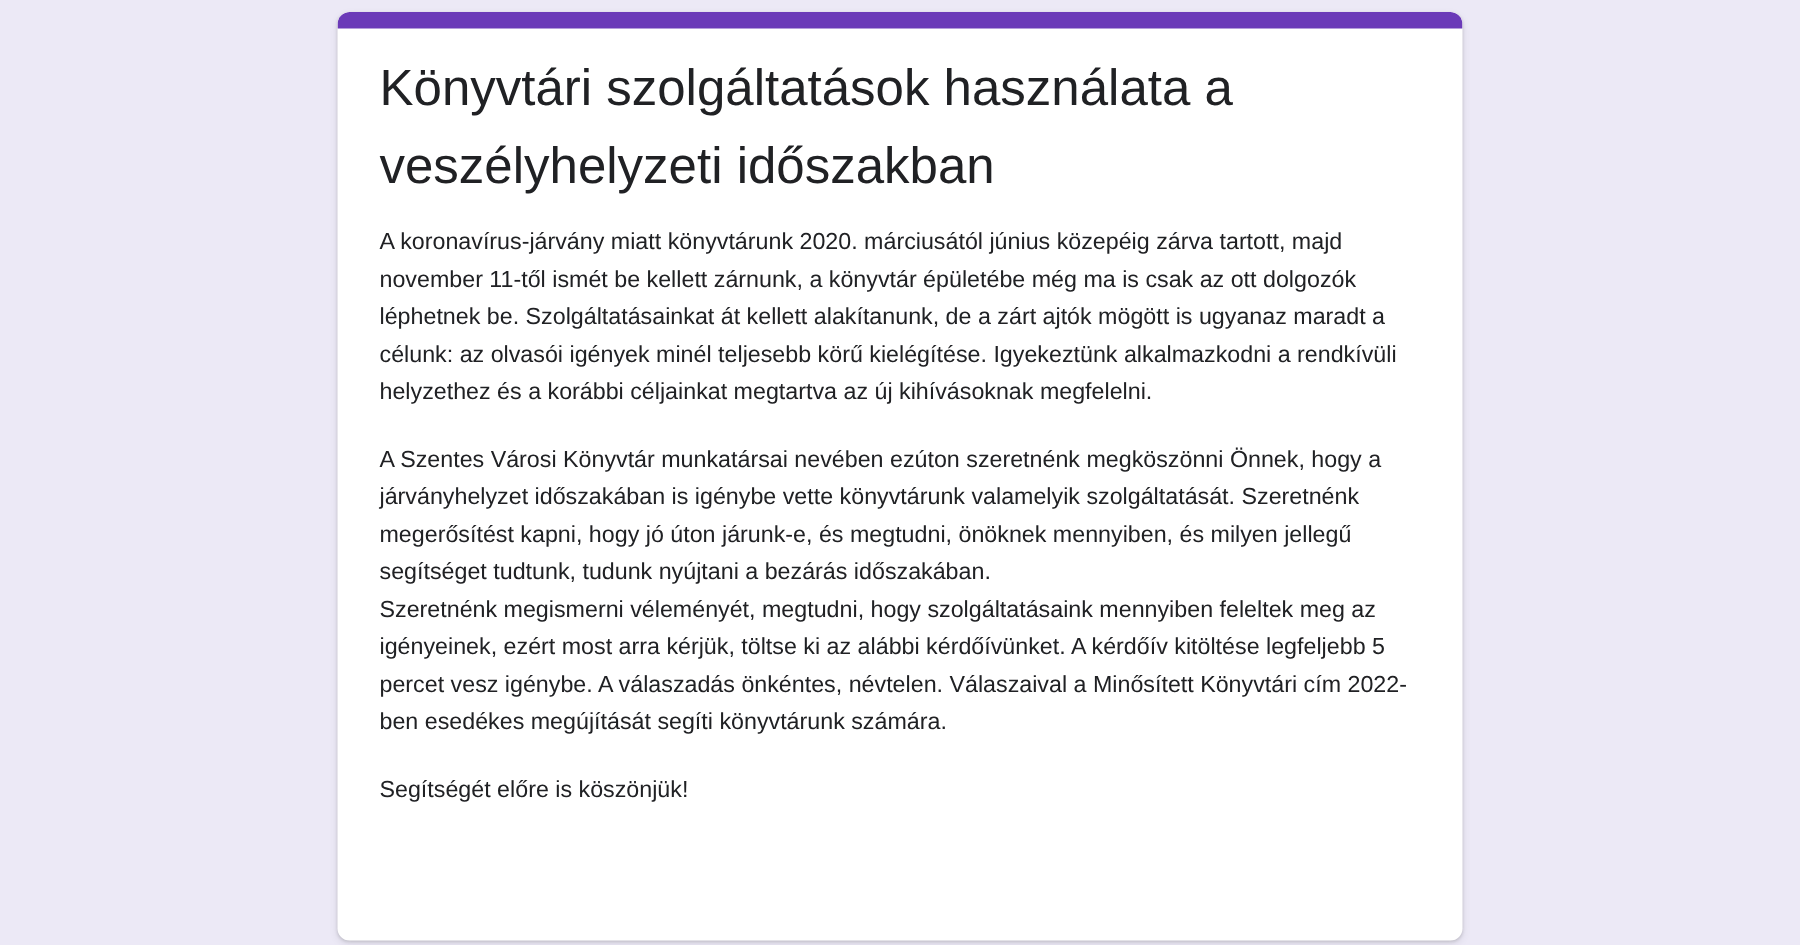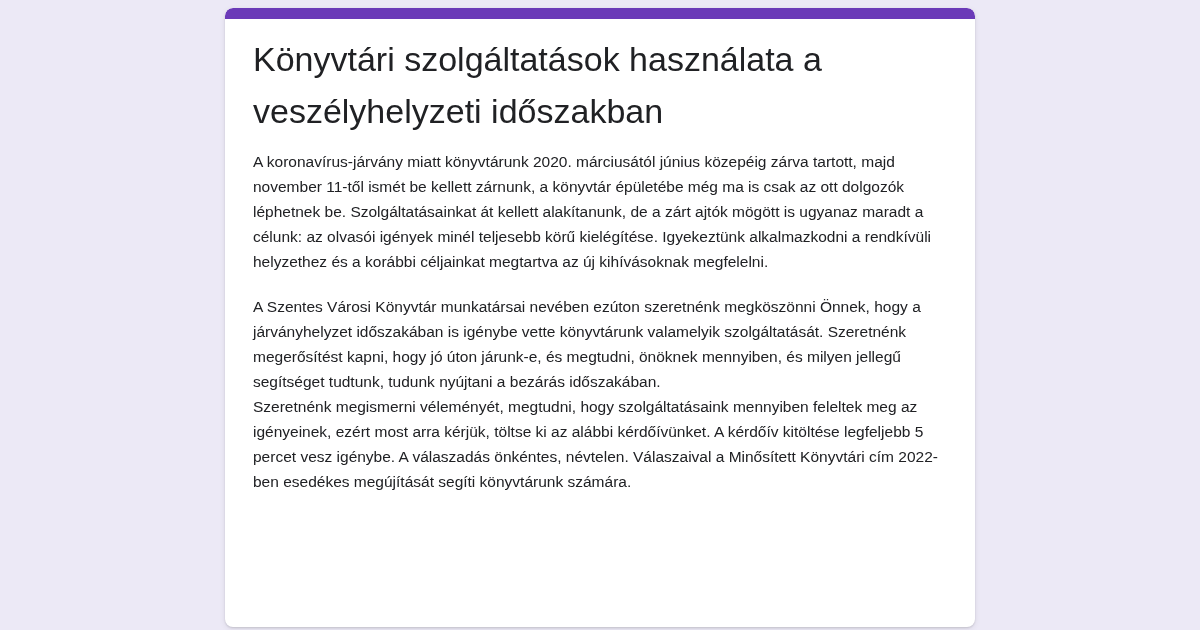--- a/index.html
+++ b/index.html
@@ -65,16 +65,17 @@
 
 <div class="page">
   <div class="card">
     <div class="accent-bar"></div>
     <div class="content">
       <h1 class="form-title">Könyvtári szolgáltatások használata a veszélyhelyzeti időszakban</h1>
       <div class="form-description">
         <div class="para">A koronavírus-járvány miatt könyvtárunk 2020. márciusától június közepéig zárva tartott, majd november 11-től ismét be kellett zárnunk, a könyvtár épületébe még ma is csak az ott dolgozók léphetnek be. Szolgáltatásainkat át kellett alakítanunk, de a zárt ajtók mögött is ugyanaz maradt a célunk: az olvasói igények minél teljesebb körű kielégítése. Igyekeztünk alkalmazkodni a rendkívüli helyzethez és a korábbi céljainkat megtartva az új kihívásoknak megfelelni.</div>
         <div class="para">A Szentes Városi Könyvtár munkatársai nevében ezúton szeretnénk megköszönni Önnek, hogy a járványhelyzet időszakában is igénybe vette könyvtárunk valamelyik szolgáltatását. Szeretnénk megerősítést kapni, hogy jó úton járunk-e, és megtudni, önöknek mennyiben, és milyen jellegű segítséget tudtunk, tudunk nyújtani a bezárás időszakában.
 Szeretnénk megismerni véleményét, megtudni, hogy szolgáltatásaink mennyiben feleltek meg az igényeinek, ezért most arra kérjük, töltse ki az alábbi kérdőívünket. A kérdőív kitöltése legfeljebb 5 percet vesz igénybe. A válaszadás önkéntes, névtelen. Válaszaival a Minősített Könyvtári cím 2022-ben esedékes megújítását segíti könyvtárunk számára.</div>
+        <div class="para">Segítségét előre is köszönjük!</div>
       </div>
     </div>
   </div>
 </div>
 
 </body></html>

